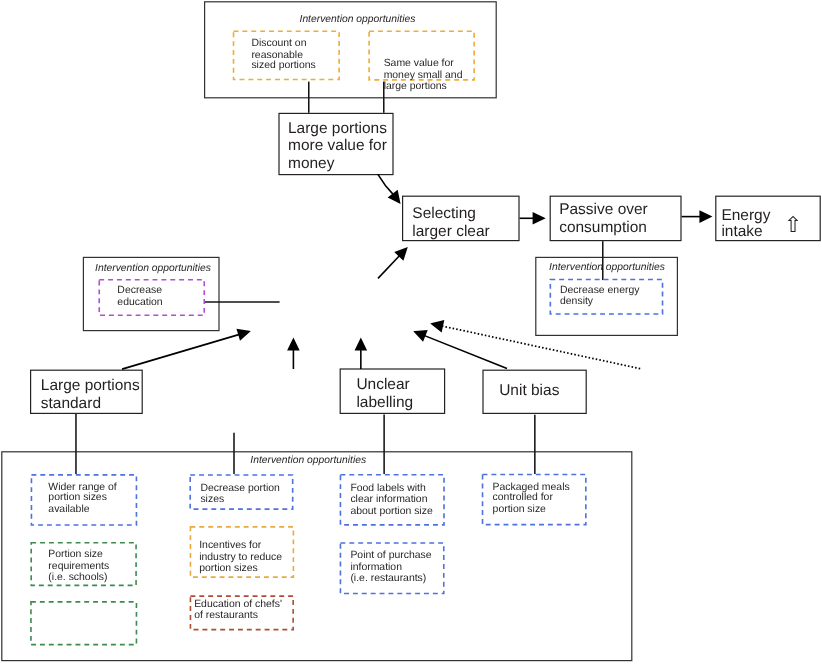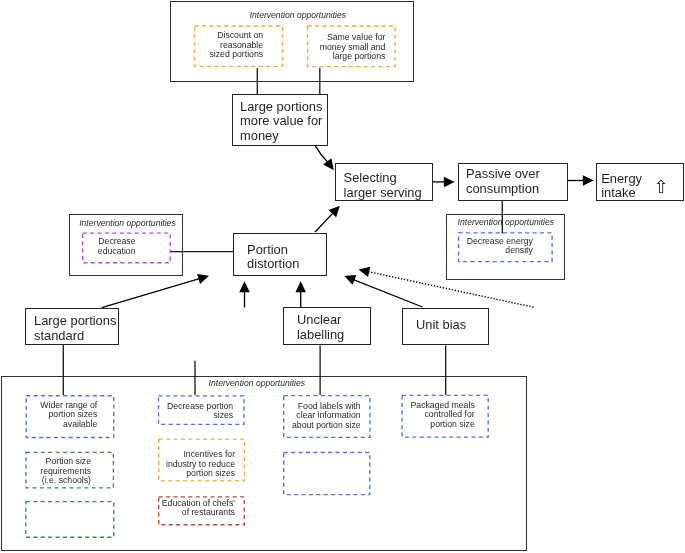--- a/index.html
+++ b/index.html
@@ -2,21 +2,21 @@
 <html><head>
 <meta charset="utf-8">
 <title>Portion distortion conceptual model</title>
 <style>
   html,body{margin:0;padding:0;background:#ffffff;}
   body{width:685px;height:553px;overflow:hidden;font-family:"Liberation Sans",sans-serif;color:#231f20;}
   #canvas{position:relative;width:674px;height:553px;background:#fff;}
   .node{position:absolute;box-sizing:border-box;background:#fff;border:1.2px solid #232323;}
   .panel{position:absolute;box-sizing:border-box;background:#fff;border:1.2px solid #313131;}
   .bigtxt{position:absolute;font-size:12.9px;line-height:14.45px;color:#231f20;white-space:pre;}
-  .smalltxt{position:absolute;font-size:8.7px;line-height:9.7px;color:#231f20;white-space:pre;text-align:right;}
+  .smalltxt{position:absolute;font-size:8.7px;line-height:9.7px;color:#231f20;white-space:pre;}
   .iolabel{position:absolute;font-style:italic;font-size:8.6px;line-height:10px;color:#231f20;white-space:nowrap;}
   .uparrow{position:absolute;font-size:18px;line-height:18px;color:#231f20;}
   svg.layer{position:absolute;left:0;top:0;width:685px;height:553px;overflow:visible;}
 </style>
 </head>
 <body>
 
 <div id="canvas">
 
   <svg class="layer" viewBox="0 0 685 553" style="z-index:2;pointer-events:none">
@@ -42,34 +42,30 @@
   <div class="iolabel" style="left:457.6px;top:217.4px;z-index:4">Intervention opportunities</div>
   <div class="iolabel" style="left:208.6px;top:378.2px;z-index:4">Intervention opportunities</div>
 
   <div class="node" style="left:232.0px;top:94.0px;width:96.0px;height:51.5px;z-index:3">
     <div class="bigtxt" style="left:7.0px;top:5.0px">Large portions
 more value for
 money</div>
   </div>
   <div class="node" style="left:335.3px;top:162.8px;width:97.7px;height:37.8px;z-index:3">
     <div class="bigtxt" style="left:7.3px;top:7.7px">Selecting
-larger serving</div>
+larger clear</div>
   </div>
   <div class="node" style="left:457.6px;top:162.8px;width:110.3px;height:37.8px;z-index:3">
     <div class="bigtxt" style="left:7.4px;top:3.7px">Passive over
 consumption</div>
   </div>
   <div class="node" style="left:596.4px;top:162.8px;width:87.6px;height:37.8px;z-index:3">
     <div class="bigtxt" style="left:3.8px;top:8.1px">Energy
 intake</div>
     <div class="uparrow" style="left:56px;top:14px">⇧</div>
-  </div>
-  <div class="node" style="left:232.6px;top:233.0px;width:94.8px;height:43.0px;z-index:3">
-    <div class="bigtxt" style="left:13.5px;top:8.6px">Portion
-distortion</div>
   </div>
   <div class="node" style="left:25.2px;top:307.6px;width:94.3px;height:37.2px;z-index:3">
     <div class="bigtxt" style="left:7.8px;top:5.7px">Large portions
 standard</div>
   </div>
   <div class="node" style="left:282.6px;top:307.4px;width:88.3px;height:37.6px;z-index:3">
     <div class="bigtxt" style="left:13.4px;top:4.7px">Unclear
 labelling</div>
   </div>
   <div class="node" style="left:401.6px;top:307.6px;width:87.6px;height:37.4px;z-index:3">
@@ -87,21 +83,21 @@
     <rect x="158.50" y="395.80" width="85.40" height="28.50" fill="none" stroke="#4E72DE" stroke-width="1.35" stroke-dasharray="4.1 3.3"></rect>
     <rect x="158.70" y="439.10" width="85.80" height="41.80" fill="none" stroke="#E8AB44" stroke-width="1.35" stroke-dasharray="4.1 3.3"></rect>
     <rect x="158.70" y="496.80" width="85.60" height="27.90" fill="none" stroke="#AD4E38" stroke-width="1.35" stroke-dasharray="4.1 3.3"></rect>
     <rect x="283.70" y="395.60" width="86.30" height="41.80" fill="none" stroke="#4E72DE" stroke-width="1.35" stroke-dasharray="4.1 3.3"></rect>
     <rect x="283.70" y="452.50" width="86.10" height="42.10" fill="none" stroke="#4E72DE" stroke-width="1.35" stroke-dasharray="4.1 3.3"></rect>
     <rect x="402.10" y="395.40" width="86.10" height="41.80" fill="none" stroke="#4E72DE" stroke-width="1.35" stroke-dasharray="4.1 3.3"></rect>
   </svg>
   <div class="smalltxt" style="left:209.5px;top:30.8px;z-index:5">Discount on
 reasonable
 sized portions</div>
-  <div class="smalltxt" style="left:319.7px;top:33.0px;z-index:5">Same value for
+  <div class="smalltxt" style="left:319.7px;top:48px;z-index:5">Same value for
 money small and
 large portions</div>
   <div class="smalltxt" style="left:97.8px;top:237.0px;z-index:5">Decrease
 education</div>
   <div class="smalltxt" style="left:466.7px;top:236.5px;z-index:5">Decrease energy
 density</div>
   <div class="smalltxt" style="left:40.3px;top:400.7px;z-index:5">Wider range of
 portion sizes
 available</div>
   <div class="smalltxt" style="left:40.3px;top:456.8px;z-index:5">Portion size
@@ -110,20 +106,23 @@
   <div class="smalltxt" style="left:167.0px;top:401.5px;z-index:5">Decrease portion
 sizes</div>
   <div class="smalltxt" style="left:166.0px;top:450px;z-index:5">Incentives for
 industry to reduce
 portion sizes</div>
   <div class="smalltxt" style="left:161.8px;top:498.5px;z-index:5">Education of chefs'
 of restaurants</div>
   <div class="smalltxt" style="left:292.0px;top:401.5px;z-index:5">Food labels with
 clear information
 about portion size</div>
+  <div class="smalltxt" style="left:292.0px;top:458.0px;z-index:5">Point of purchase
+information
+(i.e. restaurants)</div>
   <div class="smalltxt" style="left:410.5px;top:400.7px;z-index:5">Packaged meals
 controlled for
 portion size</div>
 
   <svg class="layer" viewBox="0 0 685 553" style="z-index:6">
     <g stroke="#000000" fill="#000000" stroke-width="1.32" stroke-linejoin="miter">
       <path d="M314.80 145.10 Q320.6 155.0 328.35 162.84" fill="none"></path>
       <polygon points="332.90,168.80 324.28,164.43 330.96,159.34"></polygon>
       <path d="M433.00 181.90 L445.70 181.90" fill="none"></path>
       <polygon points="453.20,181.90 444.50,186.10 444.50,177.70"></polygon>

